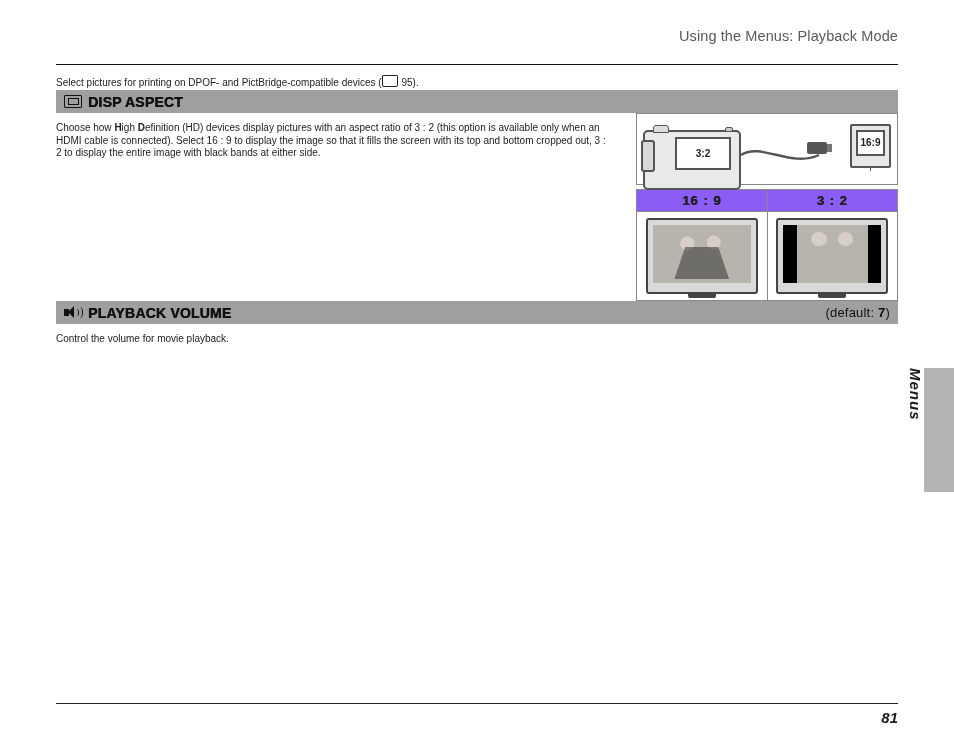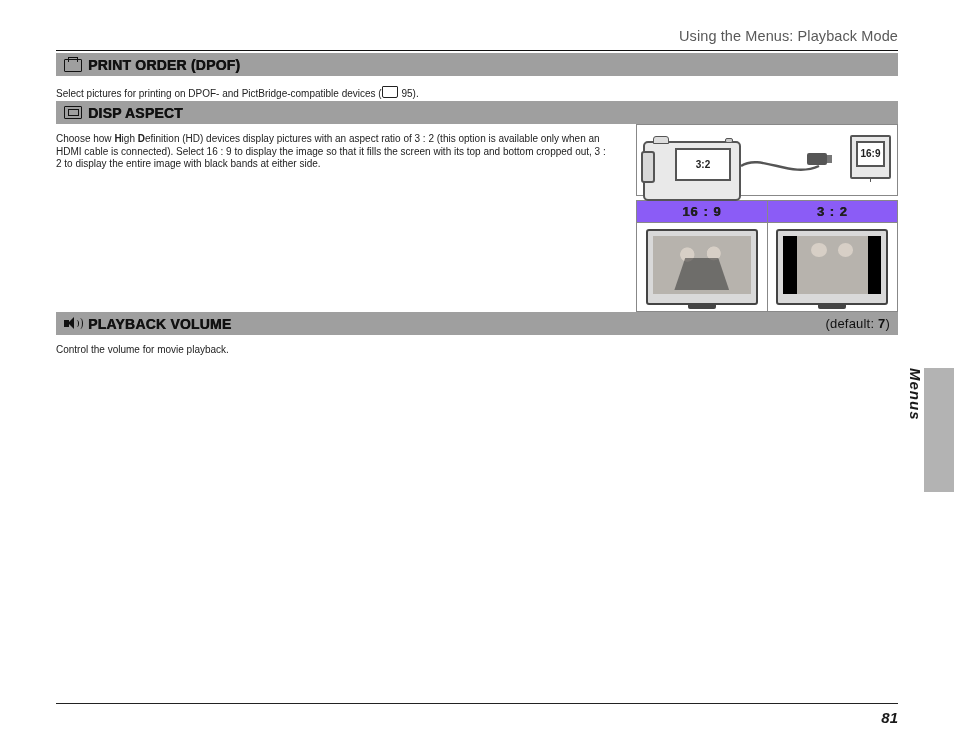--- a/index.html
+++ b/index.html
@@ -13,21 +13,21 @@
     color: #222;
   }
   .page {
     position: absolute;
     left: 56px; right: 56px; top: 28px; bottom: 22px;
   }
   .breadcrumb {
     text-align: right;
     font-size: 14.5px;
     color: #595959;
-    margin-bottom: 6px;
+    margin-bottom: 20px;
     letter-spacing: 0.1px;
   }
   .rule {
     border-top: 1.5px solid #111;
     margin-bottom: 2px;
   }
   .section-bar {
     background: #9f9f9f;
     color: #111;
     font-weight: 700;
@@ -263,24 +263,20 @@
   b.hd { font-weight:700; }
 </style>
 </head>
 <body>
 
 <div class="page">
 
   <div class="breadcrumb">Using the Menus: Playback Mode</div>
   <div class="rule"></div>
 
-  <div class="section-bar">
-    <span class="icon-box icon-print"></span>
-    <span>PRINT ORDER (DPOF)</span>
-  </div>
   <div class="body-text">
     <span>Select pictures for printing on DPOF- and PictBridge-compatible devices (</span><span class="book-ref"></span> <span>95</span><span>).</span>
   </div>
 
   <div class="section-bar">
     <span class="icon-box icon-disp"></span>
     <span>DISP ASPECT</span>
   </div>
 
   <div class="disp-row">

